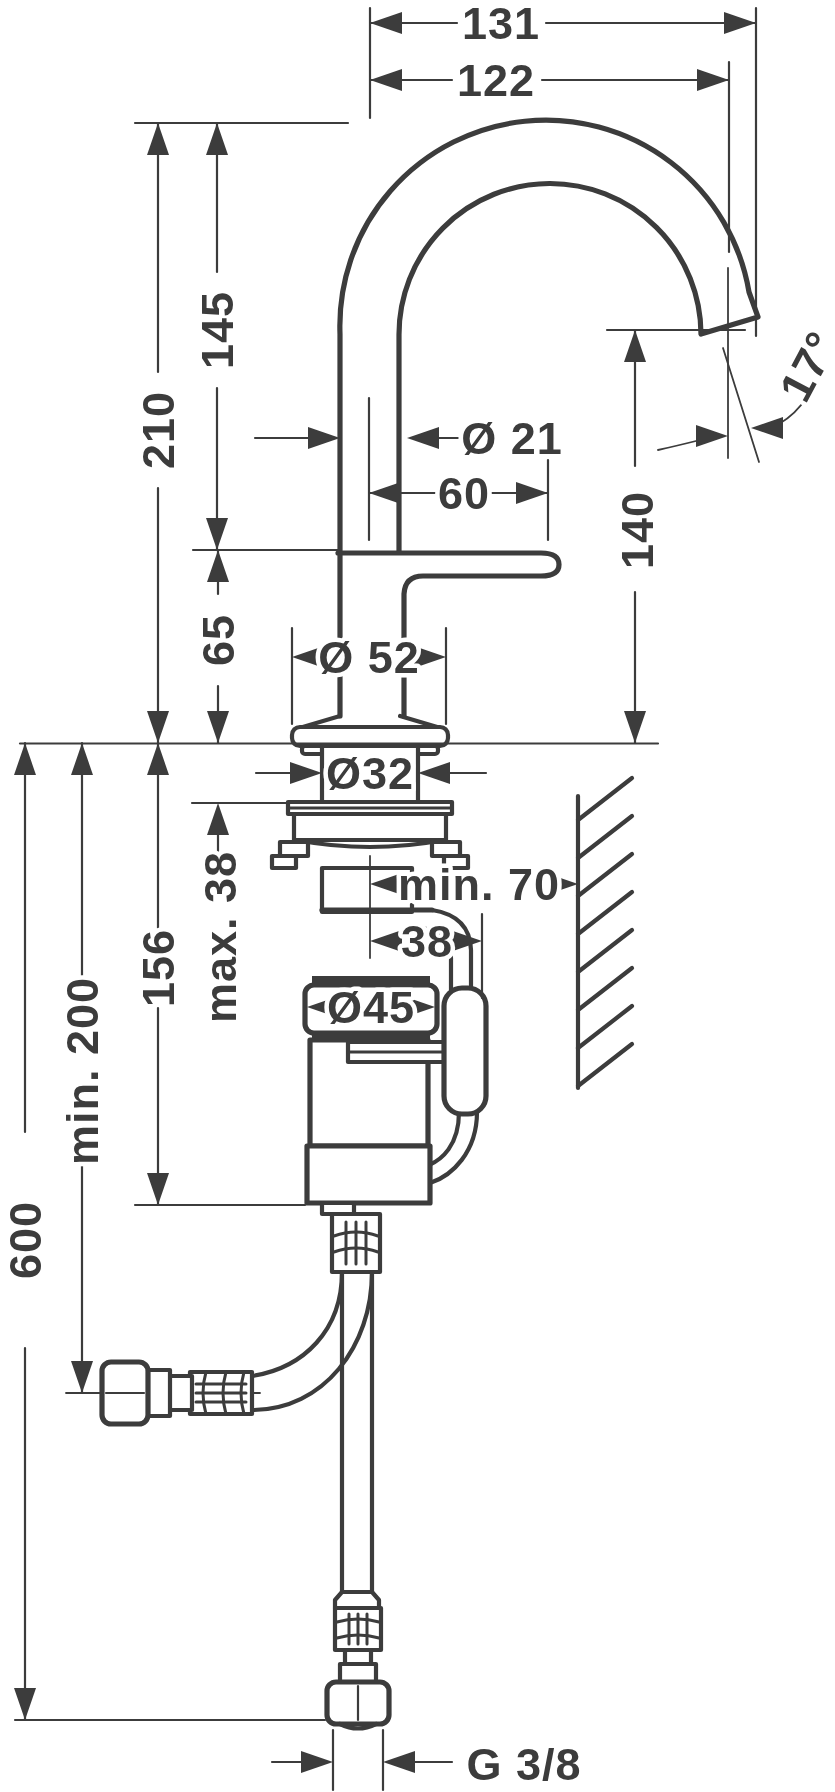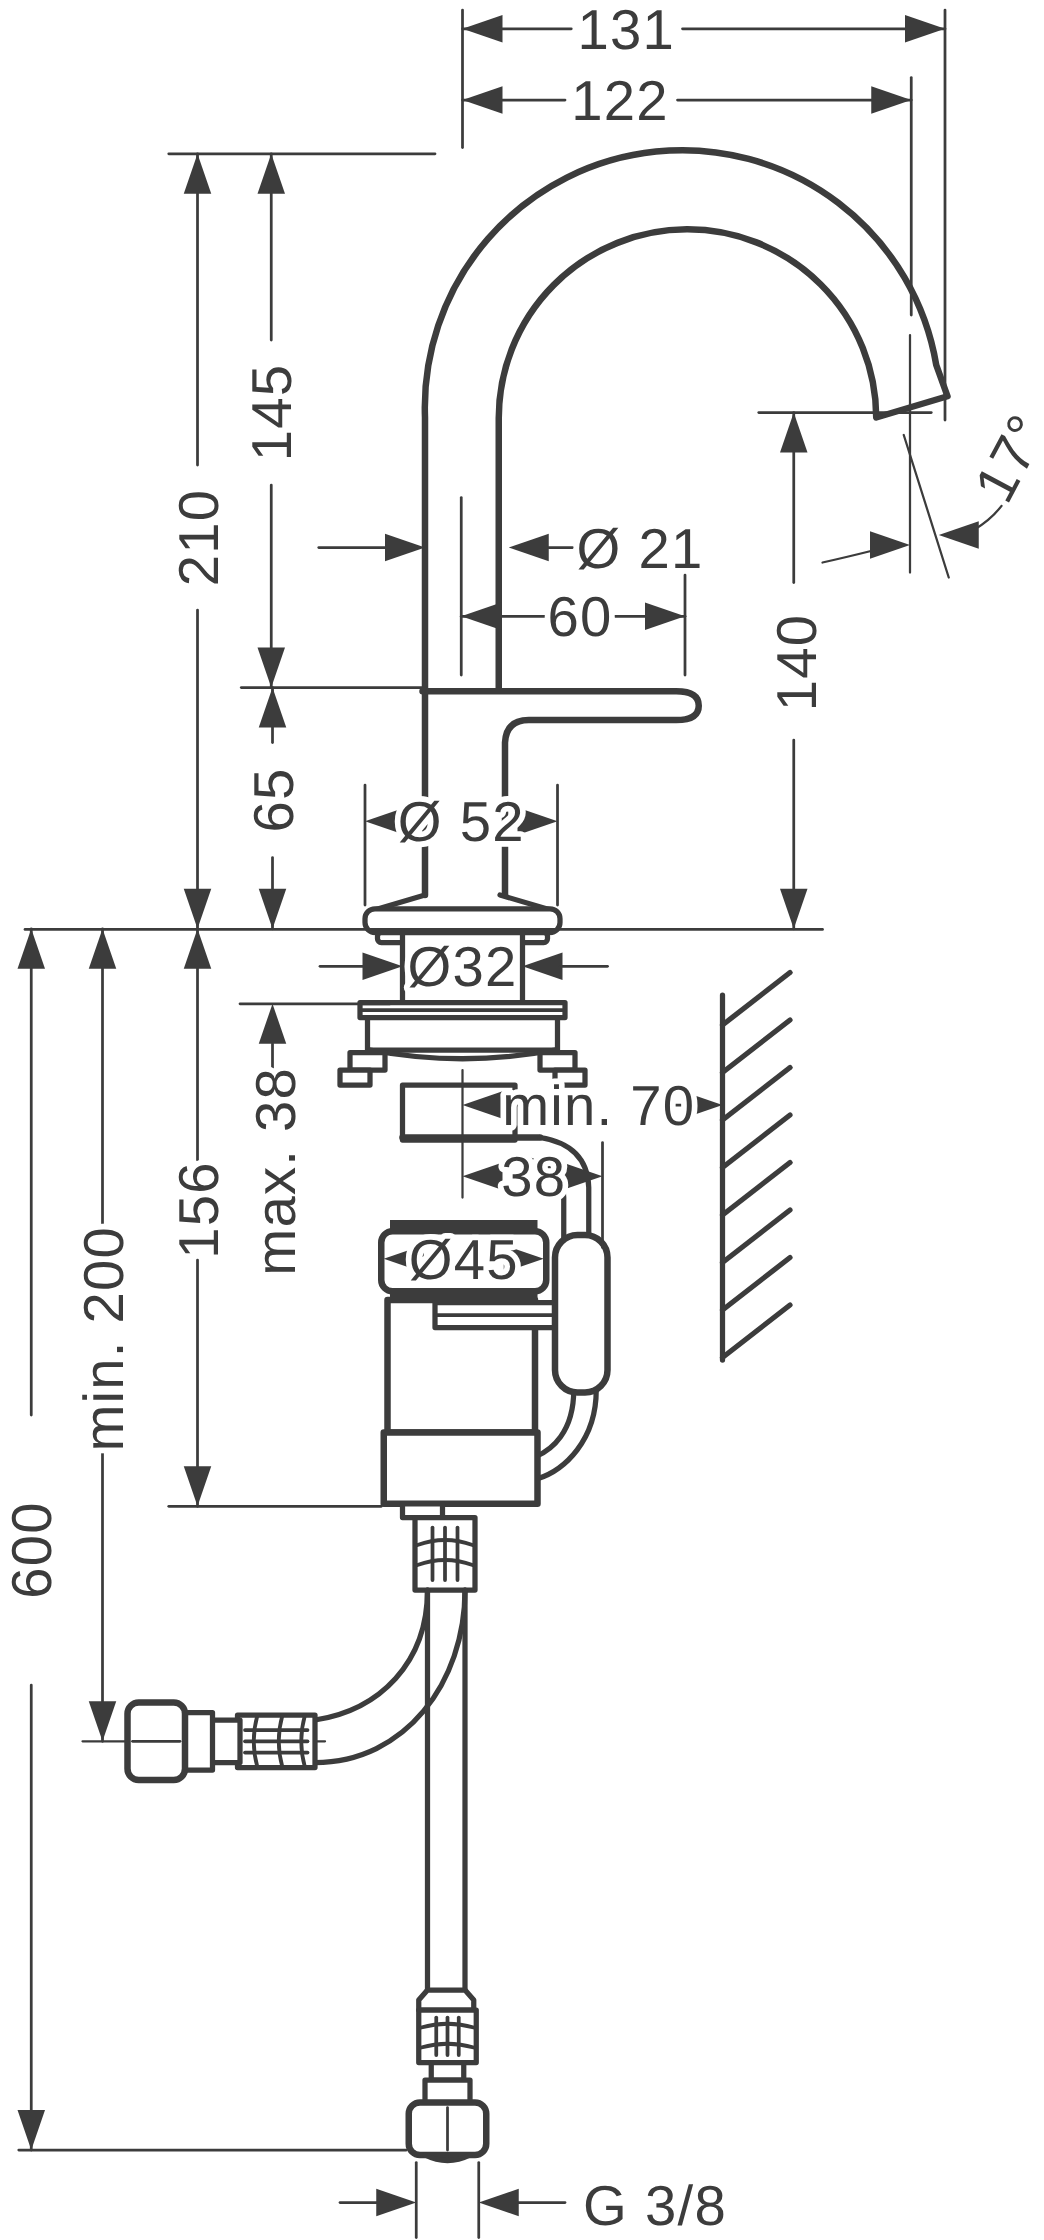--- a/index.html
+++ b/index.html
@@ -1,16 +1,16 @@
 <!DOCTYPE html>
 <html><head>
 <meta charset="utf-8">
 <style>
   html,body{margin:0;padding:0;background:#ffffff;}
-  .stage{position:relative;width:835px;height:1792px;background:#fff;overflow:hidden;}
+  .stage{position:relative;width:835px;height:1792px;background:#fff;overflow:hidden;font-weight:bold;}
   svg{display:block;}
   svg text{
     font-family:"Liberation Sans","DejaVu Sans",sans-serif;
     font-size:45px;
     fill:#3c3c3c;
     letter-spacing:1px;
   }
   .halo{paint-order:stroke;stroke:#ffffff;stroke-width:9px;stroke-linejoin:round;}
   .thin{stroke:#3c3c3c;stroke-width:2.2;fill:none;stroke-linecap:round;}
   .hair{stroke:#3c3c3c;stroke-width:1.8;fill:none;stroke-linecap:round;}

